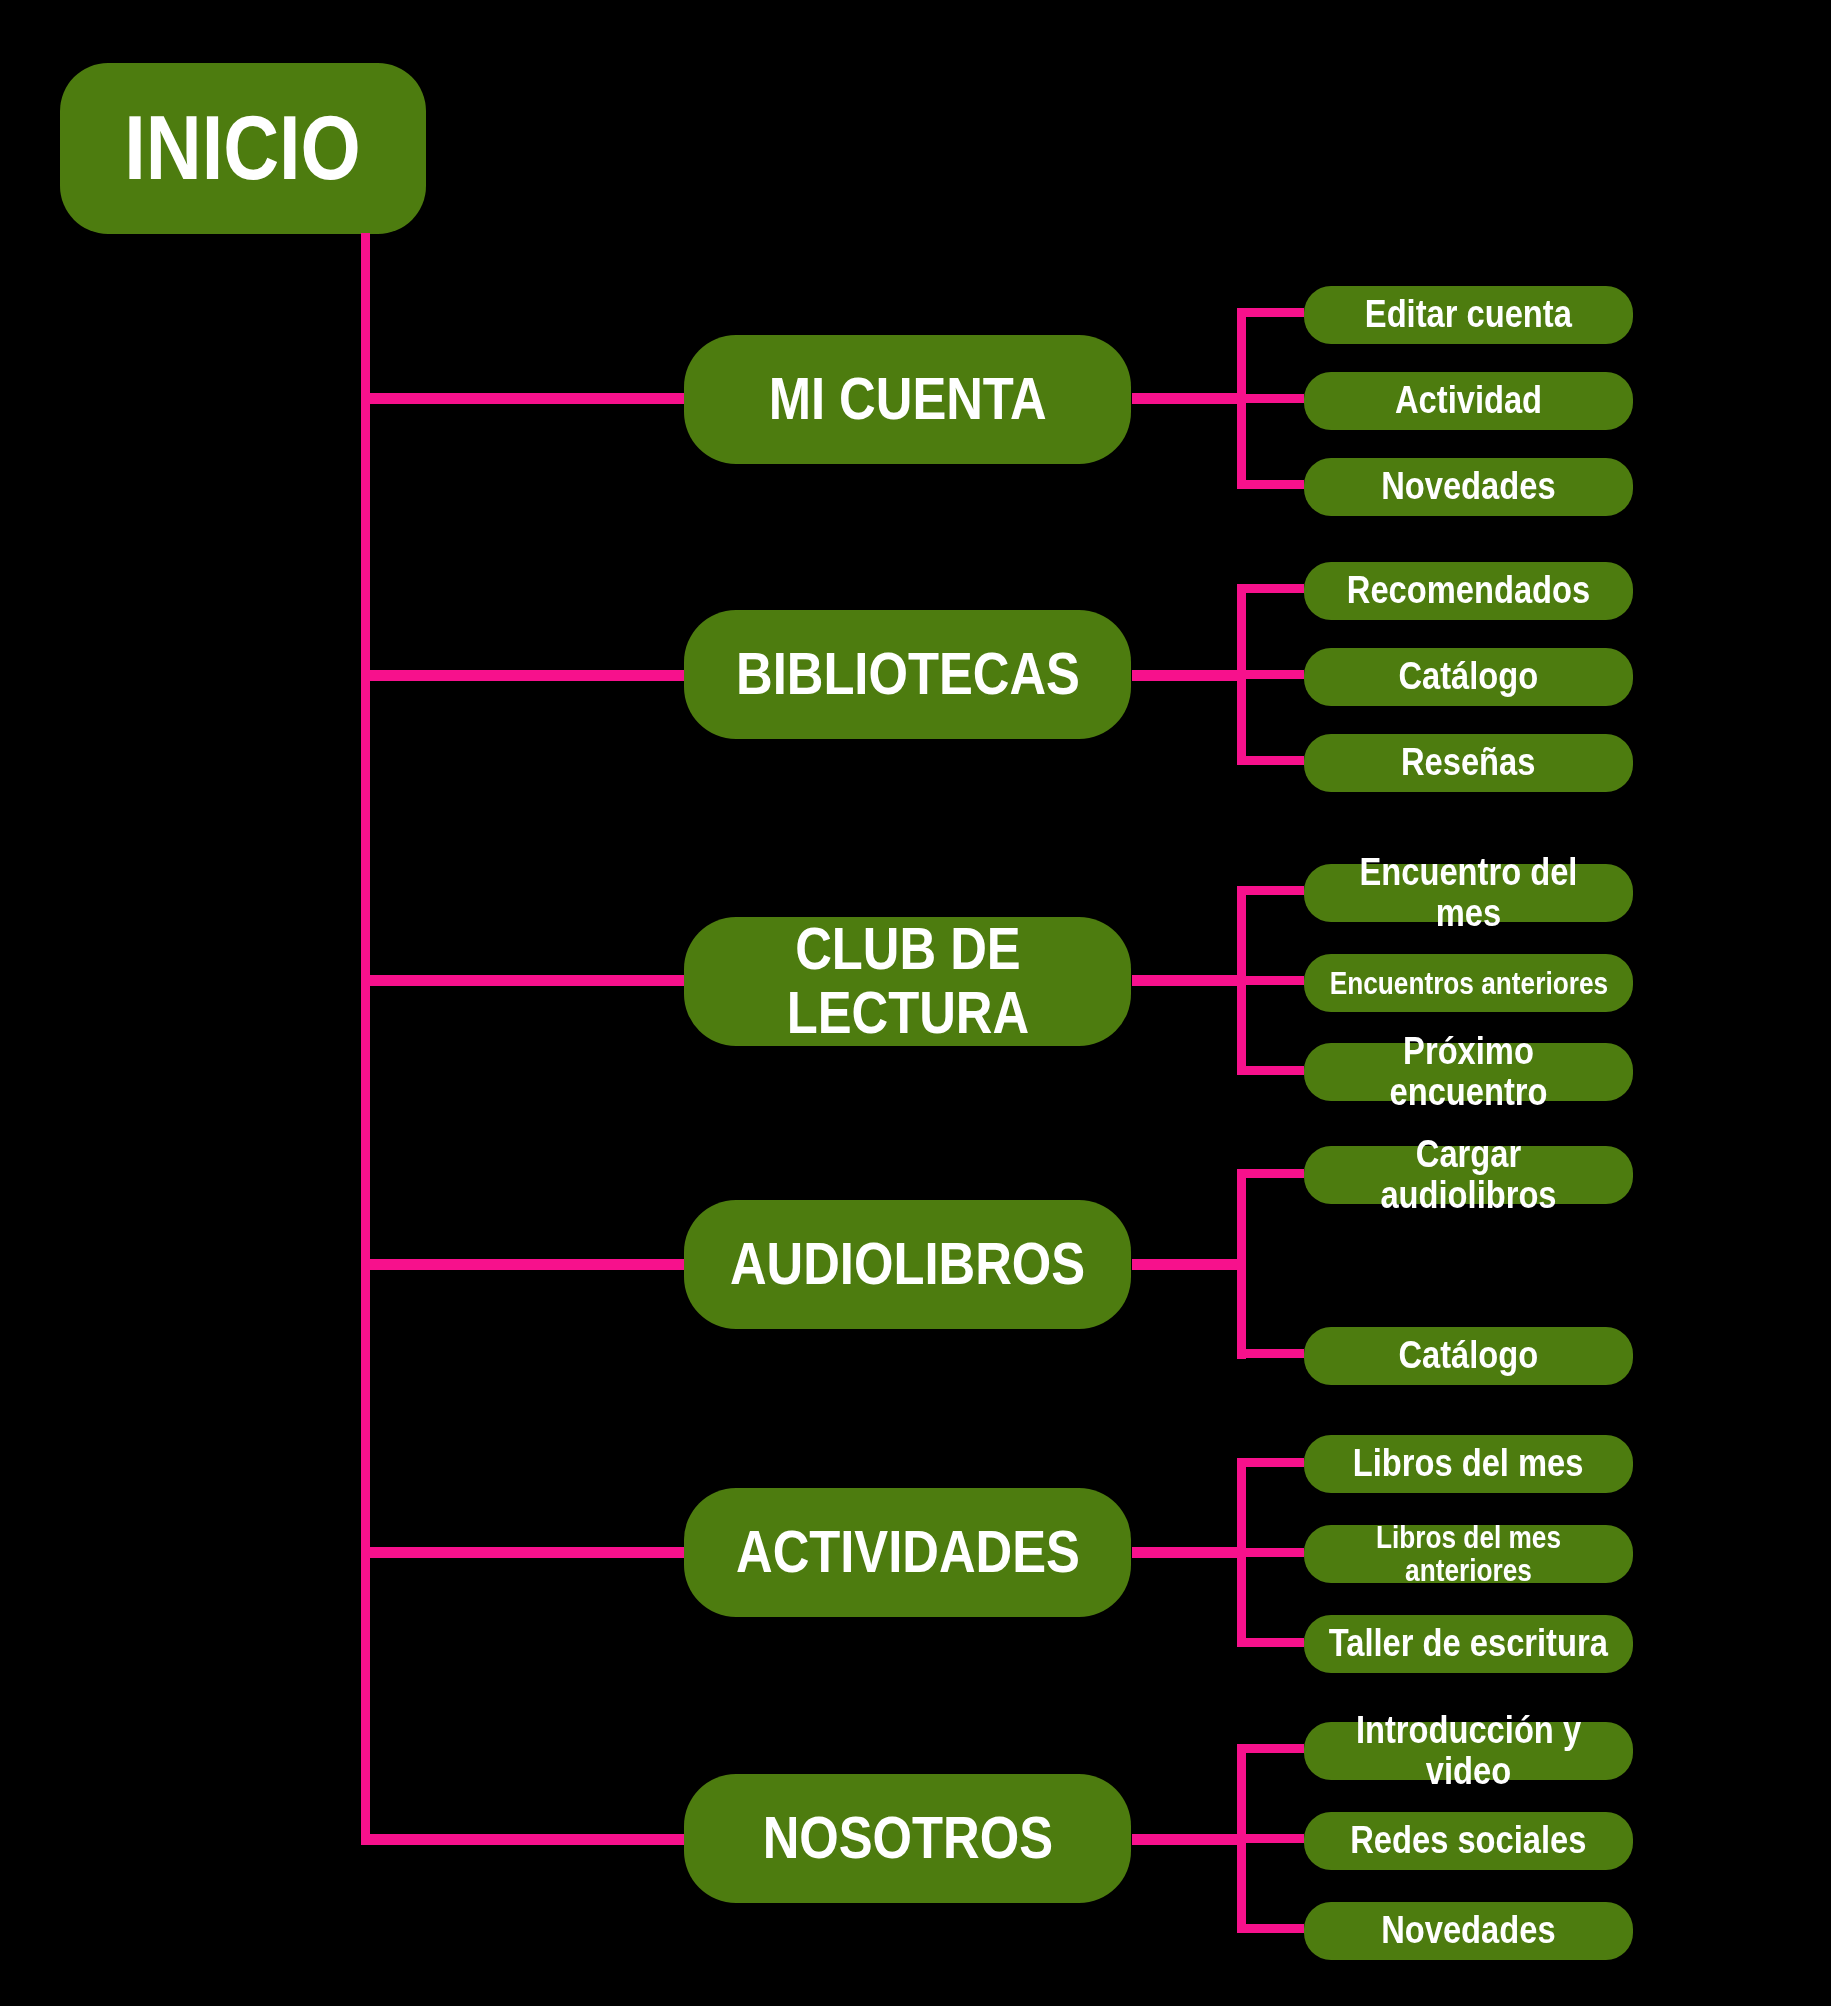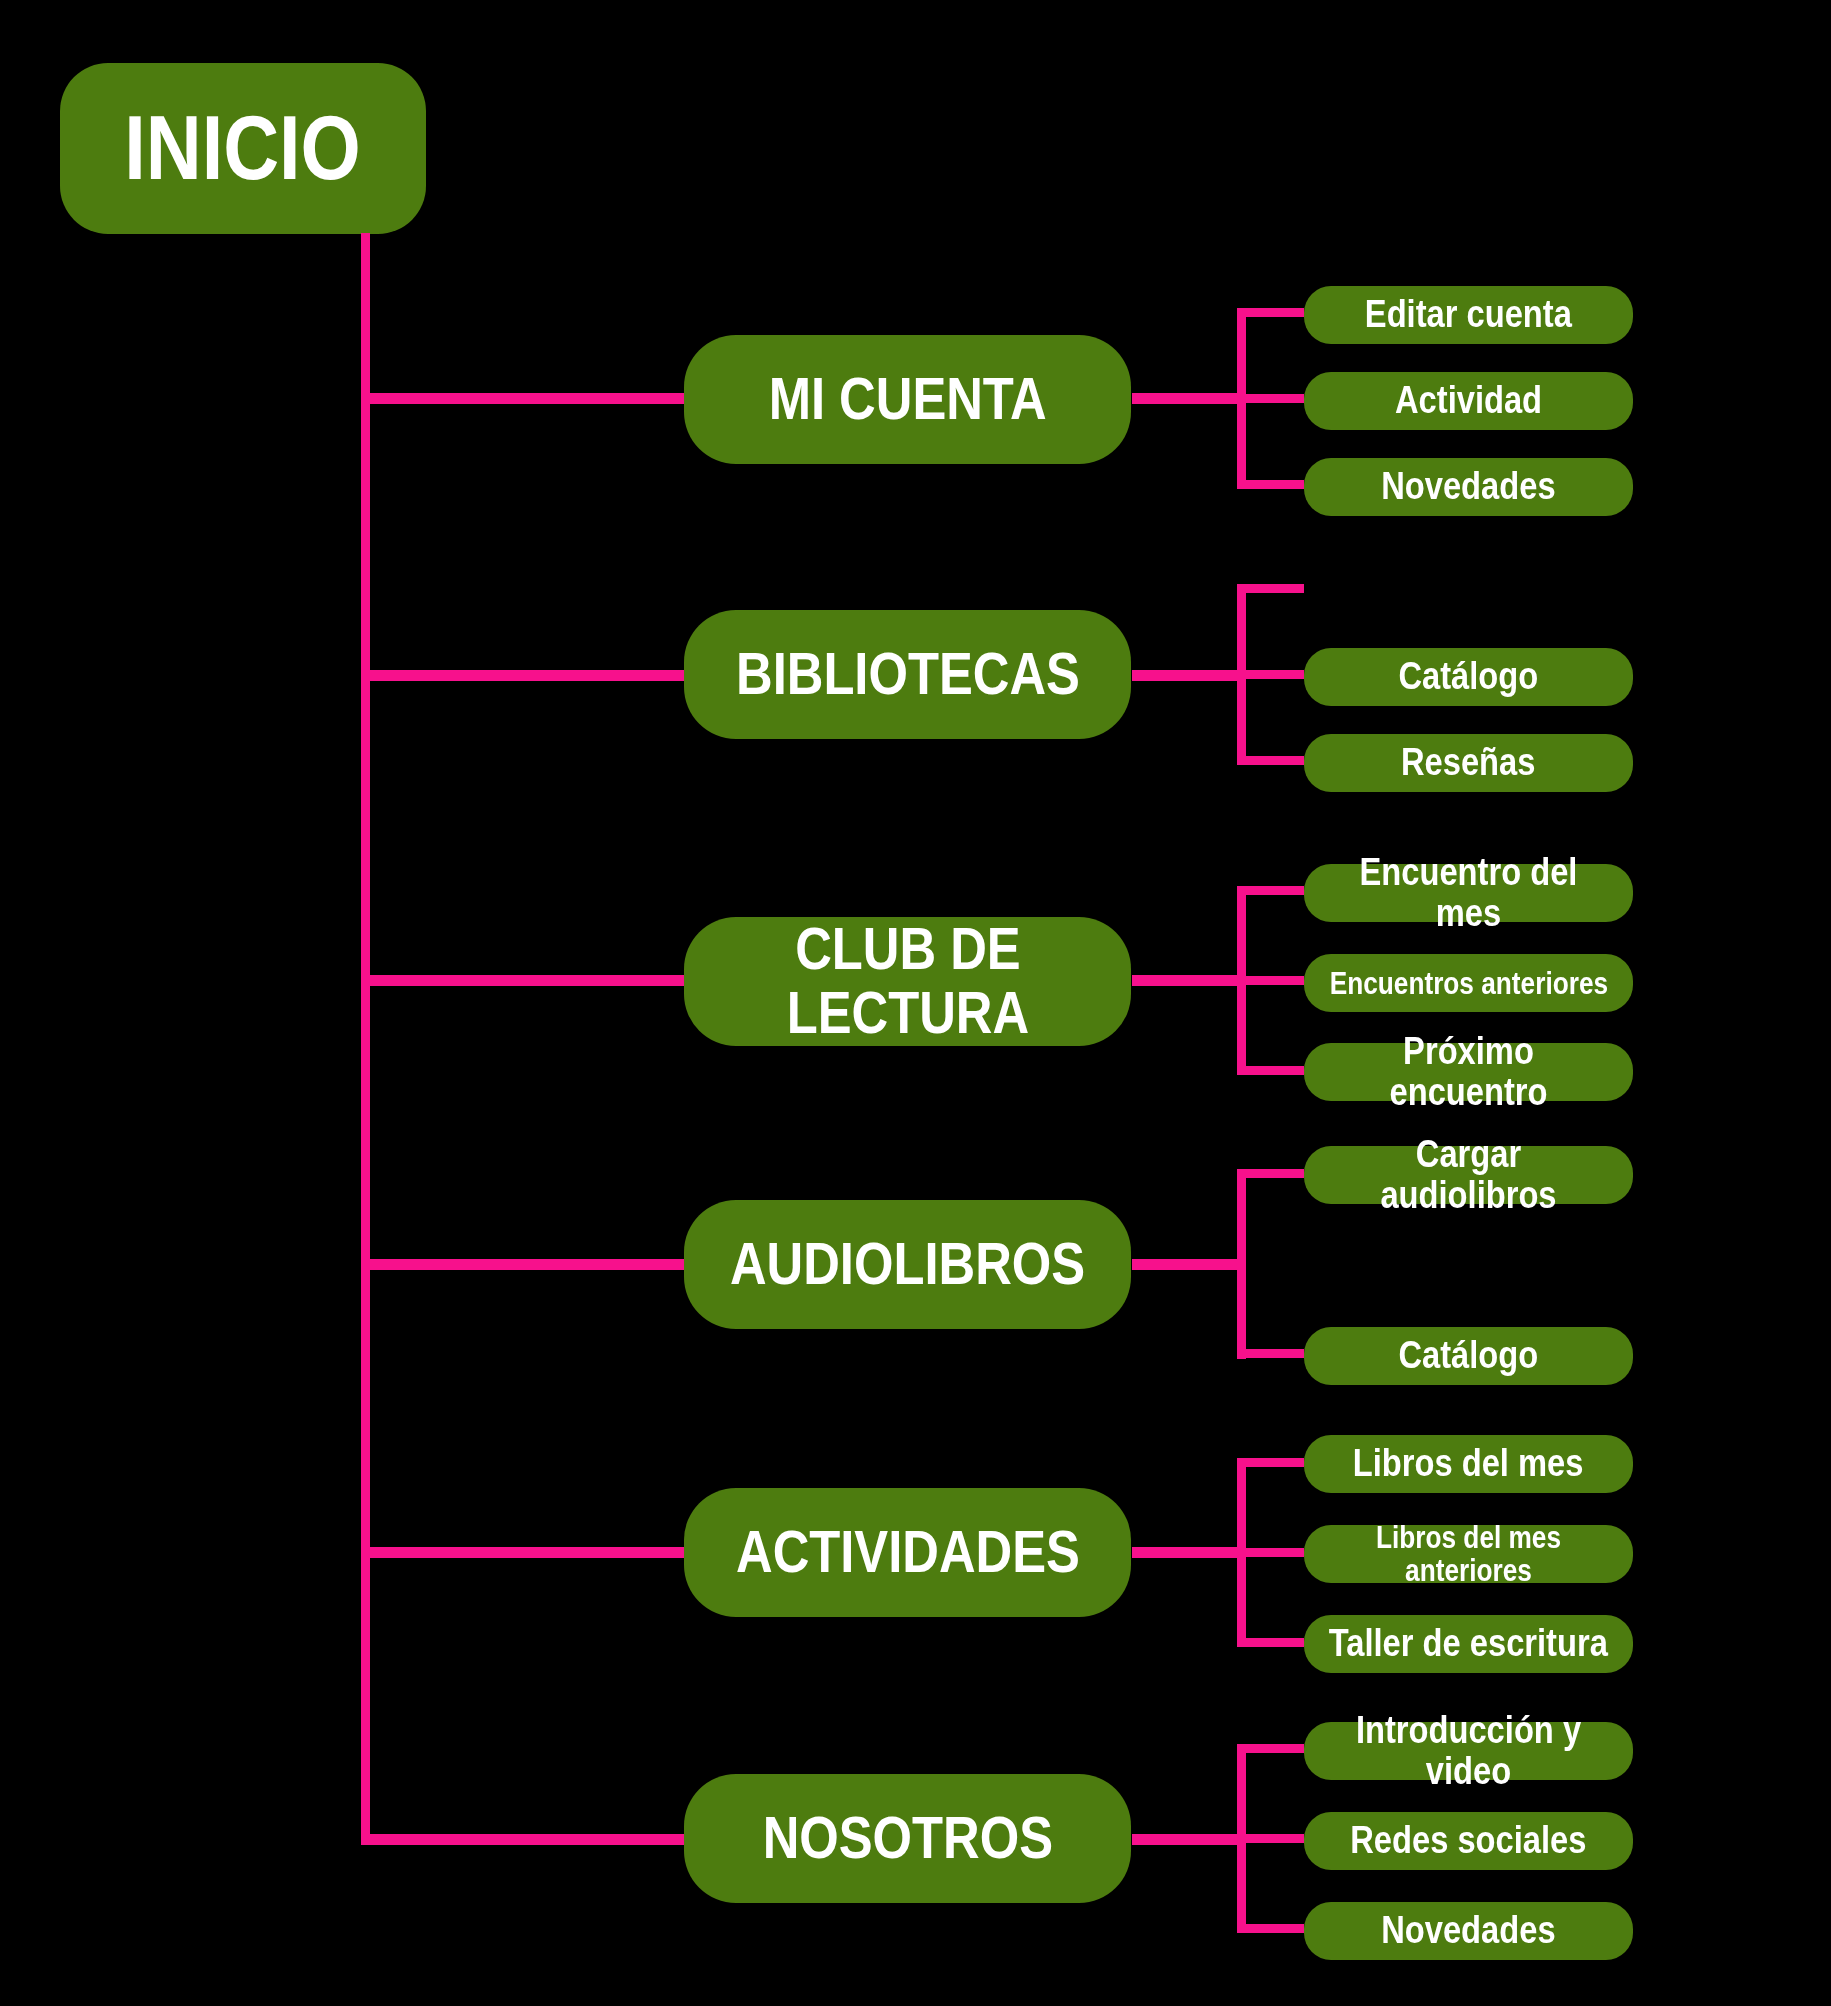--- a/index.html
+++ b/index.html
@@ -90,20 +90,23 @@
 
   <div class="line" style="left:361px; top:670px; width:328px; height:11px;"></div>
   <div class="node parent" style="top:610px;text-align:right;">
     <span>BIBLIOTECAS</span>
   </div>
   <div class="line" style="left:1132px; top:670px; width:114px; height:11px;"></div>
   <div class="line" style="left:1237px; top:584px; width:9.4px; height:181px;"></div>
   <div class="line" style="left:1237px; top:584px; width:67px; height:9.4px;"></div>
   <div class="line" style="left:1237px; top:670px; width:67px; height:9.4px;"></div>
   <div class="line" style="left:1237px; top:756px; width:67px; height:9.4px;"></div>
+  <div class="node child" style="top:562px;">
+    <span>Recomendados</span>
+  </div>
   <div class="node child" style="top:648px;">
     <span>Catálogo</span>
   </div>
   <div class="node child" style="top:734px;">
     <span>Reseñas</span>
   </div>
 
   <div class="line" style="left:361px; top:975px; width:328px; height:11px;"></div>
   <div class="node parent" style="top:917px;">
     <span>CLUB DE

